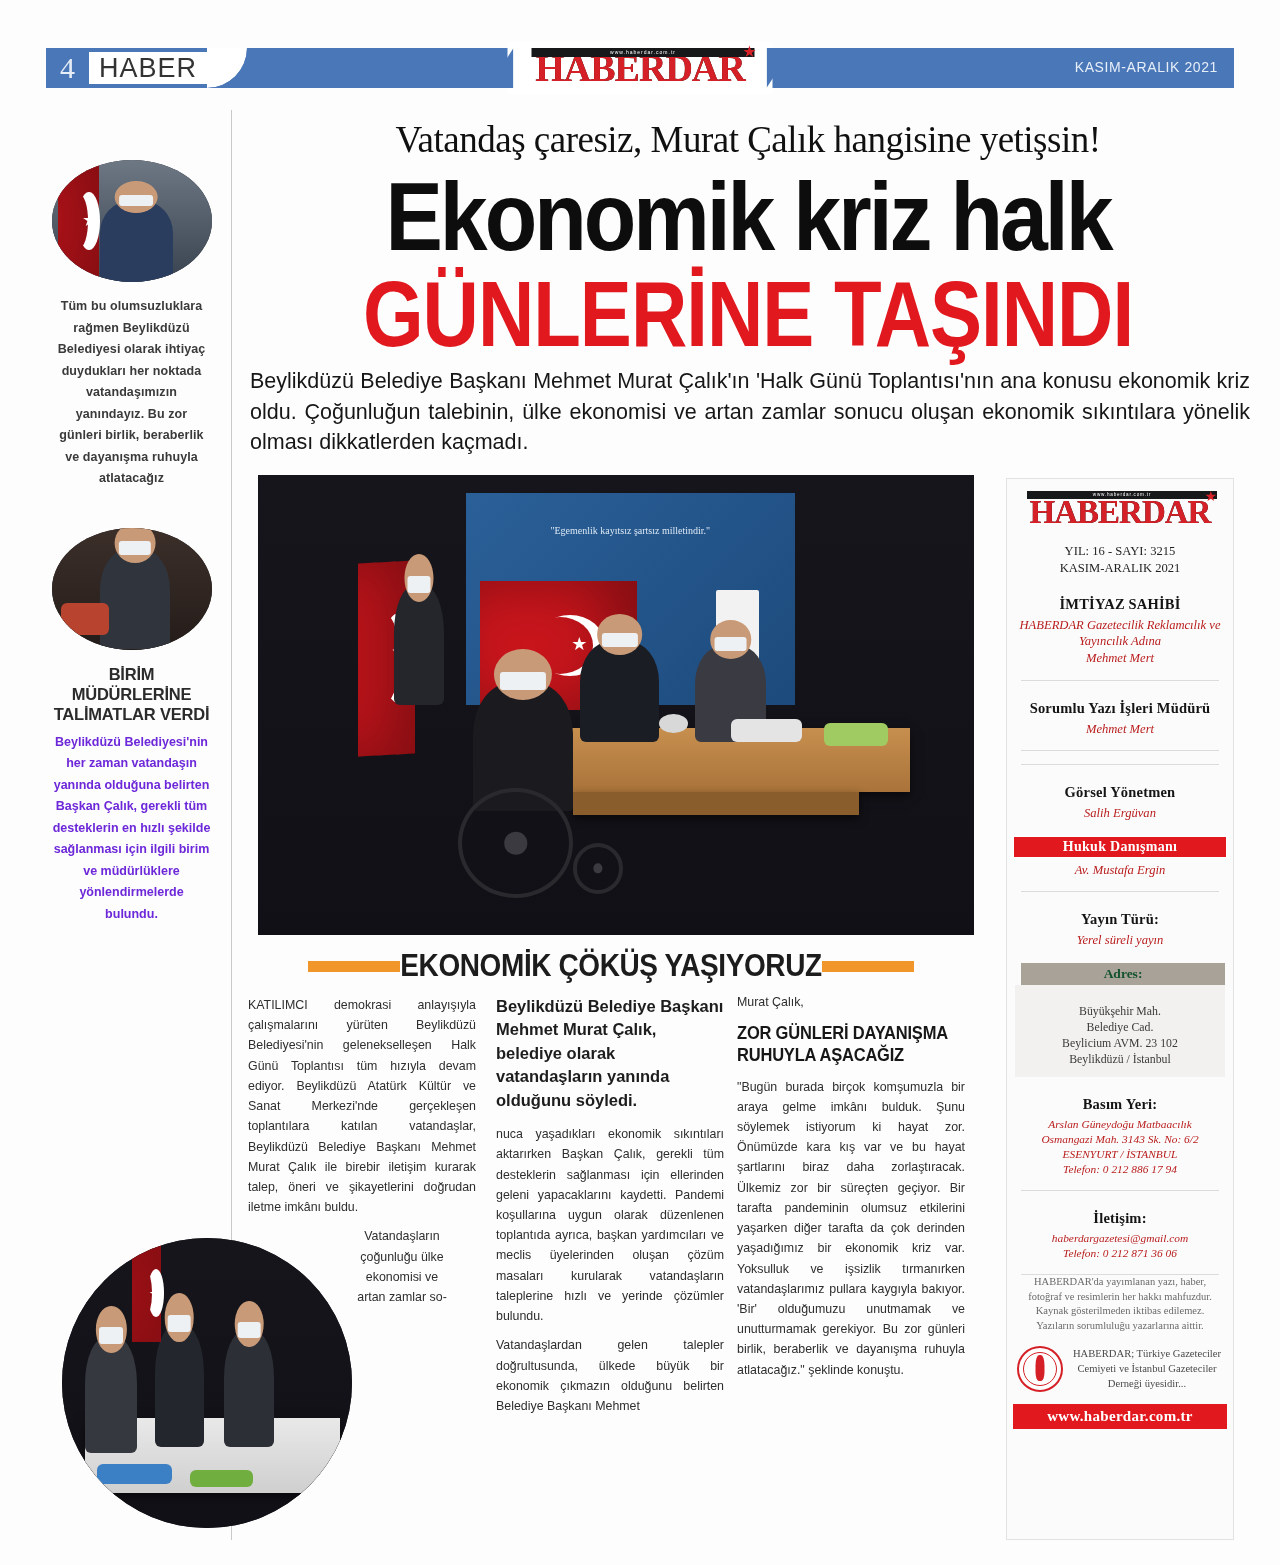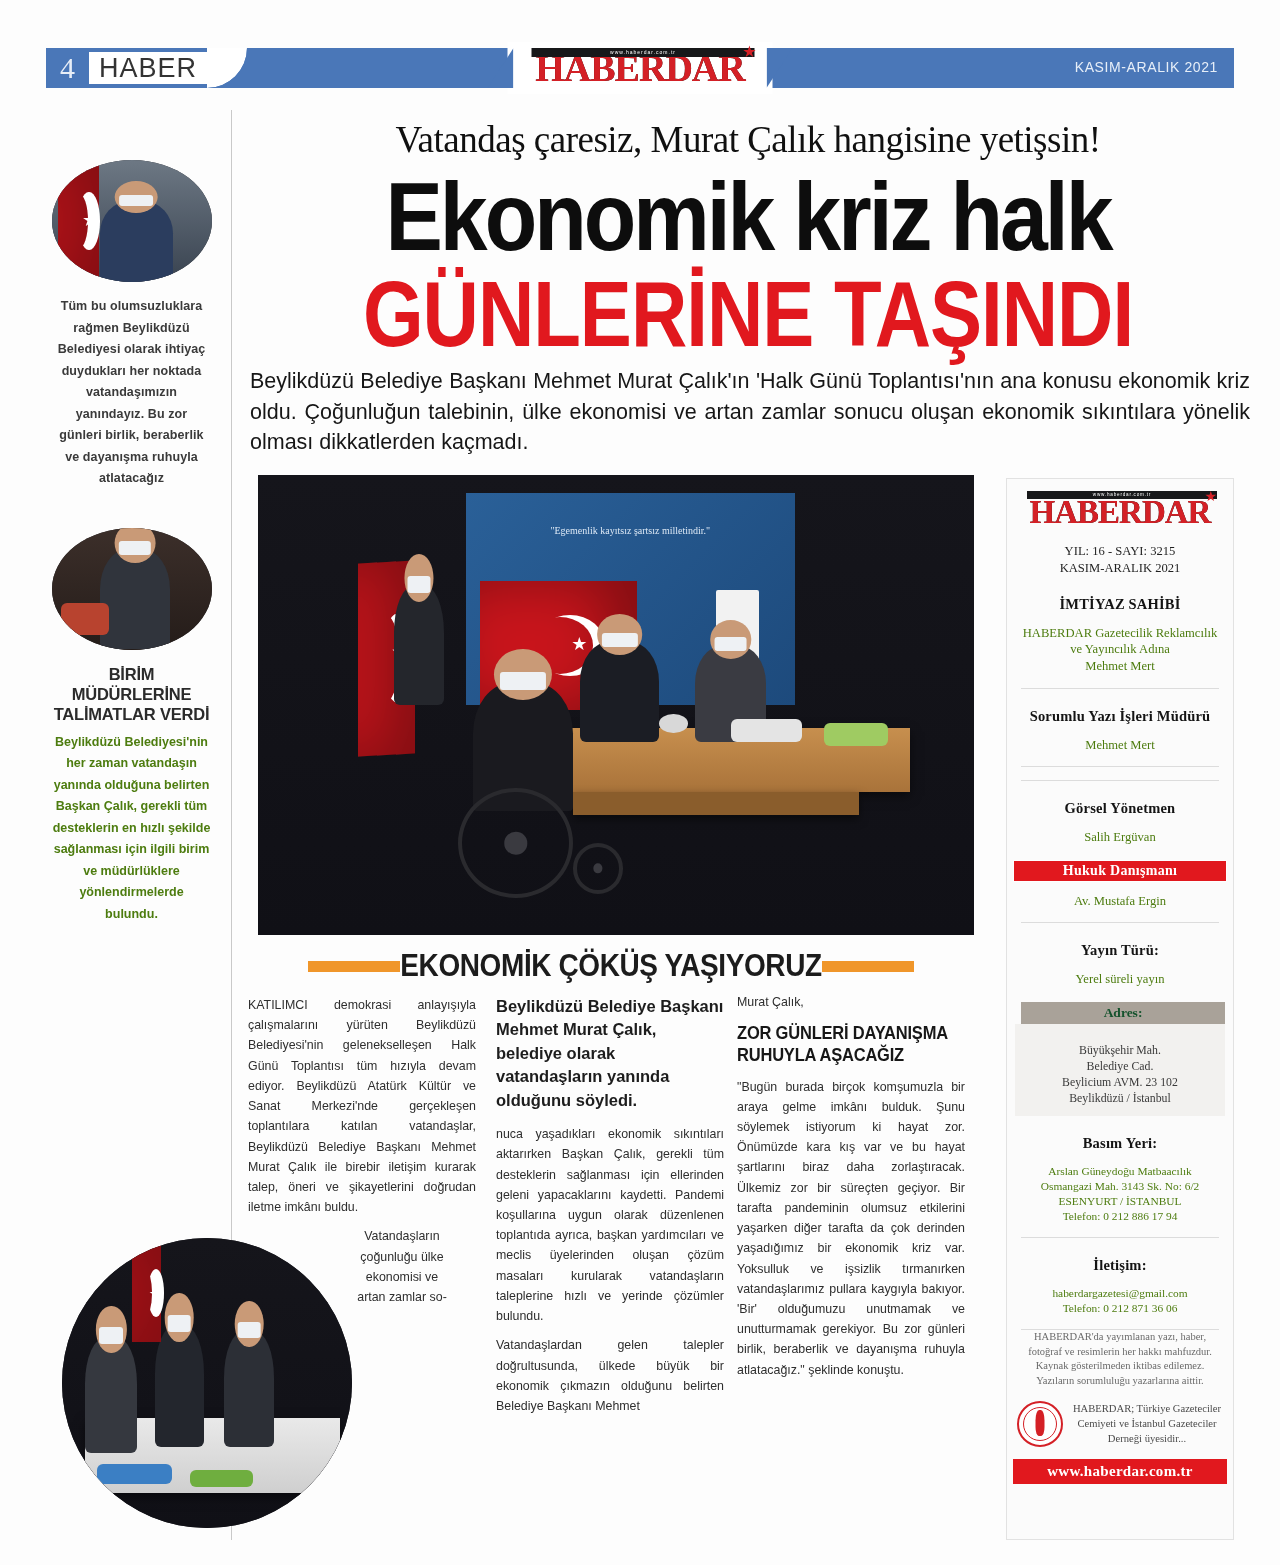--- a/index.html
+++ b/index.html
@@ -113,21 +113,21 @@
   .rail-head {
     margin: 14px 4px 8px 4px; text-align: center;
     font-family: "Liberation Sans", sans-serif;
     font-weight: bold; font-size: 16.5px;
     line-height: 1.22; color: #2b2b2b;
     letter-spacing: -0.2px;
   }
   .rail-body {
     text-align: center;
     font-size: 12.5px; line-height: 1.72;
-    color: #4d7c0f; font-weight: bold;
+    color: #6d28d9; font-weight: bold;
     padding: 0 6px;
   }
 
   
   .kicker {
     position: absolute; left: 248px; top: 118px;
     width: 1000px; text-align: center;
     font-family: "Liberation Serif", serif;
     font-size: 37px; color: #101010;
     letter-spacing: -0.5px;
@@ -250,21 +250,21 @@
     margin-top: 6px; font-family: "Liberation Serif", serif; text-align: center;
   }
   .colo-sec { margin-top: 18px; padding: 0 10px; }
   .colo-t {
     font-family: "Liberation Serif", serif;
     font-weight: bold; font-size: 14.5px; color: #141414;
     letter-spacing: .2px; line-height: 1.3;
   }
   .colo-v {
     font-family: "Liberation Serif", serif;
-    font-size: 12.6px; color: #4d7c0f; line-height: 1.32; margin-top: 11px;
+    font-size: 12.6px; color: #b91c1c; line-height: 1.32; margin-top: 3px; font-style: italic;
   }
   .colo-div { height: 1px; background: #dcdcdc; margin: 13px 14px 0 14px; }
   .band-red {
     background: #e1181e; color: #ffffff;
     font-family: "Liberation Serif", serif;
     font-weight: bold; font-size: 14px;
     padding: 3px 0; margin: 14px 6px 4px 6px;
     letter-spacing: .3px;
     box-shadow: inset 0 0 0 1px #ffffff;
   }

